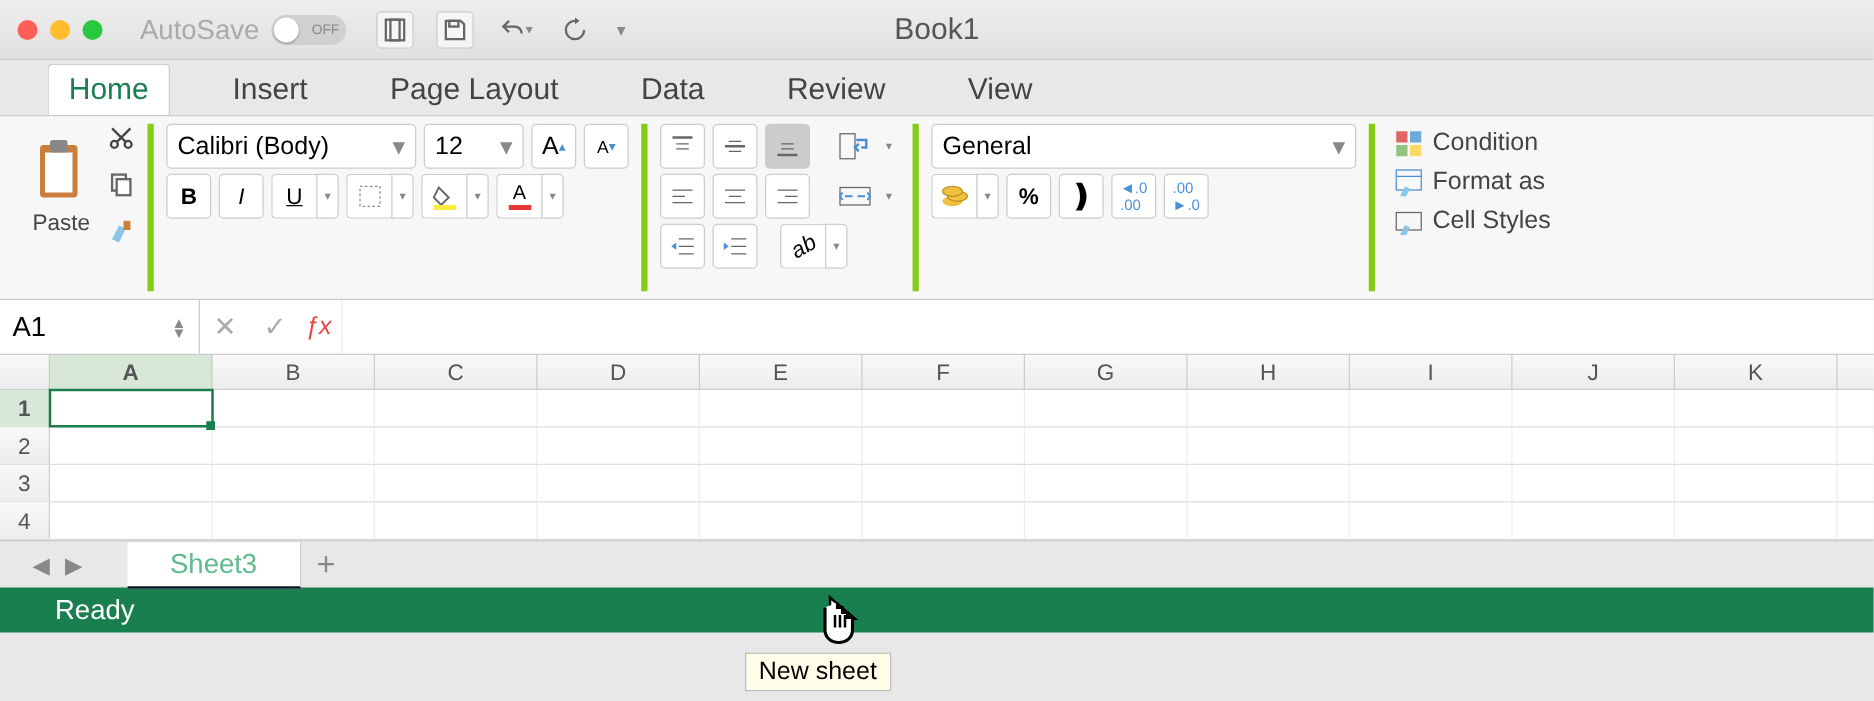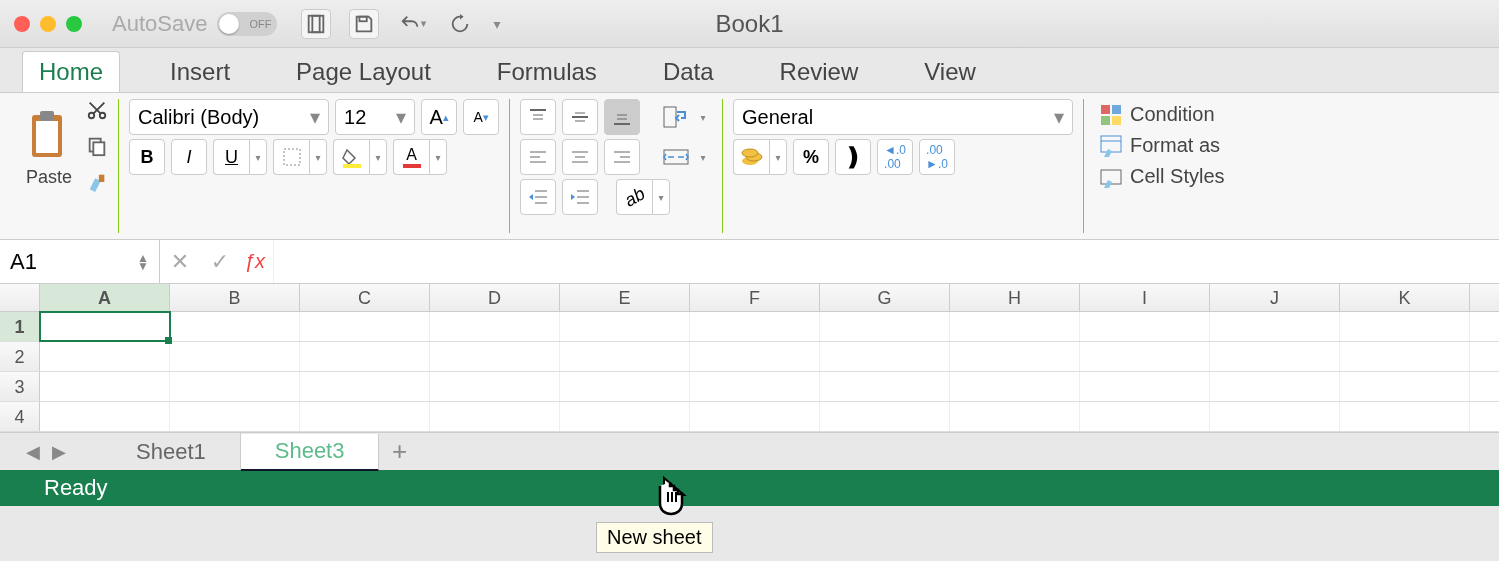--- a/index.html
+++ b/index.html
@@ -11,27 +11,27 @@
 .dot { width:16px; height:16px; border-radius:50%; }
 .r{background:#ff5f57}.y{background:#ffbd2e}.g{background:#28c940}
 .autosave { margin-left:30px; color:#aaa; font-size:22px; font-weight:500; display:flex; align-items:center; gap:10px; }
 .toggle { width:60px; height:24px; border-radius:12px; background:#d0d0d0; position:relative; display:inline-flex; align-items:center; justify-content:flex-end; padding-right:6px; font-size:11px; color:#888;}
 .toggle::before{content:"";position:absolute;left:2px;top:2px;width:20px;height:20px;border-radius:50%;background:#fff;box-shadow:0 1px 2px rgba(0,0,0,.3);}
 .qat { display:flex; gap:18px; margin-left:24px; align-items:center;}
 .qbtn{width:30px;height:30px;display:flex;align-items:center;justify-content:center;border:1px solid #ccc;border-radius:4px;background:#f5f5f5;}
 .winTitle{position:absolute;left:50%;transform:translateX(-50%);font-size:24px;color:#555;}
 
 
-.ribtabs{height:44px;display:flex;align-items:flex-end;padding-left:22px;gap:34px;background:#e8e8e8;}
+.ribtabs{height:44px;display:flex;align-items:flex-end;padding-left:38px;gap:34px;background:#e8e8e8;}
 .ribtab{font-size:24px;color:#444;padding:6px 16px;cursor:pointer;}
 .ribtab.active{background:#fff;color:#1a7f4f;border-radius:4px 4px 0 0;border:1px solid #ccc;border-bottom:none;}
 
 
 .ribbon{height:148px;background:#f7f7f7;border-top:1px solid #ccc;border-bottom:1px solid #ccc;display:flex;padding:6px 10px;}
-.grp{display:flex;flex-direction:column;padding:0 10px;border-right:1px solid #84cc16;}
+.grp{display:flex;flex-direction:column;padding:0 10px;border-right:5px solid #84cc16;}
 .grpRow{display:flex;align-items:center;gap:6px;margin-bottom:4px;}
 .bigbtn{display:flex;flex-direction:column;align-items:center;justify-content:center;gap:4px;font-size:18px;color:#444;padding:6px;}
 .rbtn{min-width:36px;height:36px;border:1px solid #ccc;border-radius:4px;background:#fff;display:flex;align-items:center;justify-content:center;font-size:18px;}
 .rbtn.pressed{background:#ccc;}
 .sel{height:36px;border:1px solid #ccc;border-radius:4px;background:#fff;display:flex;align-items:center;padding:0 8px;font-size:20px;}
 .sel .caret{margin-left:auto;color:#888;}
 .split{display:flex;}
 .split .rbtn:first-child{border-radius:4px 0 0 4px;border-right:none;}
 .split .rbtn:last-child{border-radius:0 4px 4px 0;min-width:18px;}
 .icon{width:22px;height:22px;}
@@ -117,21 +117,20 @@
       </div>
     <div style="color:#888;font-size:14px">▾</div>
   </div>
   <div class="winTitle">Book1</div>
 </div>
 
 <div class="ribtabs">
   <div class="ribtab active">Home</div>
   <div class="ribtab">Insert</div>
   <div class="ribtab">Page Layout</div>
-  <div class="ribtab">Formulas</div>
   <div class="ribtab">Data</div>
   <div class="ribtab">Review</div>
   <div class="ribtab">View</div>
 </div>
 
 <div class="ribbon">
 
   <div class="grp">
     <div style="display:flex;gap:8px;">
       <div class="bigbtn">
@@ -458,21 +457,20 @@
         <div class="cell"></div>
         <div class="cell"></div>
     </div>
   </div>
 </div>
 
 <div class="sheetbar">
   <div class="navbtn">◀</div>
   <div class="navbtn">▶</div>
   <div style="width:30px"></div>
-  <div class="stab">Sheet1</div>
   <div class="stab active">Sheet3</div>
   <div class="addtab">+</div>
 </div>
 
 <div class="status">
   <span>Ready</span>
 </div>
 
 <div class="tooltip">New sheet</div>
 

